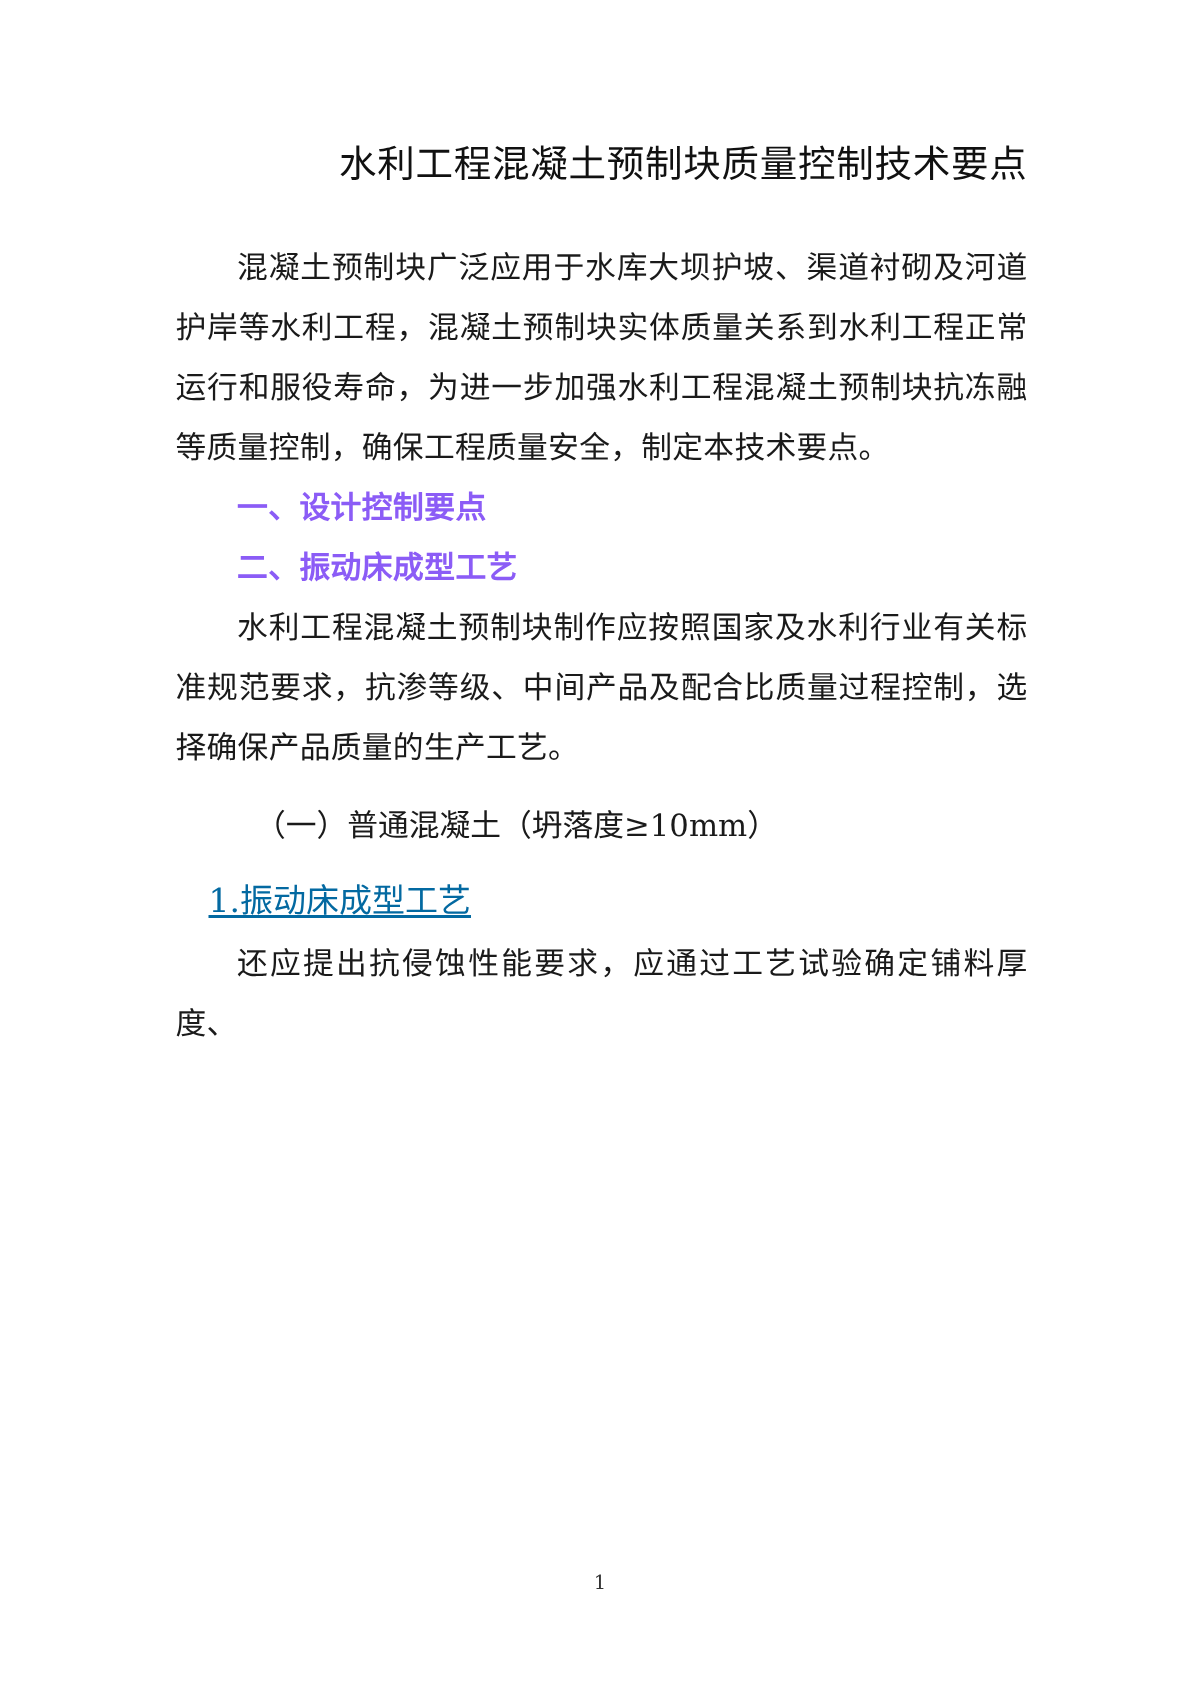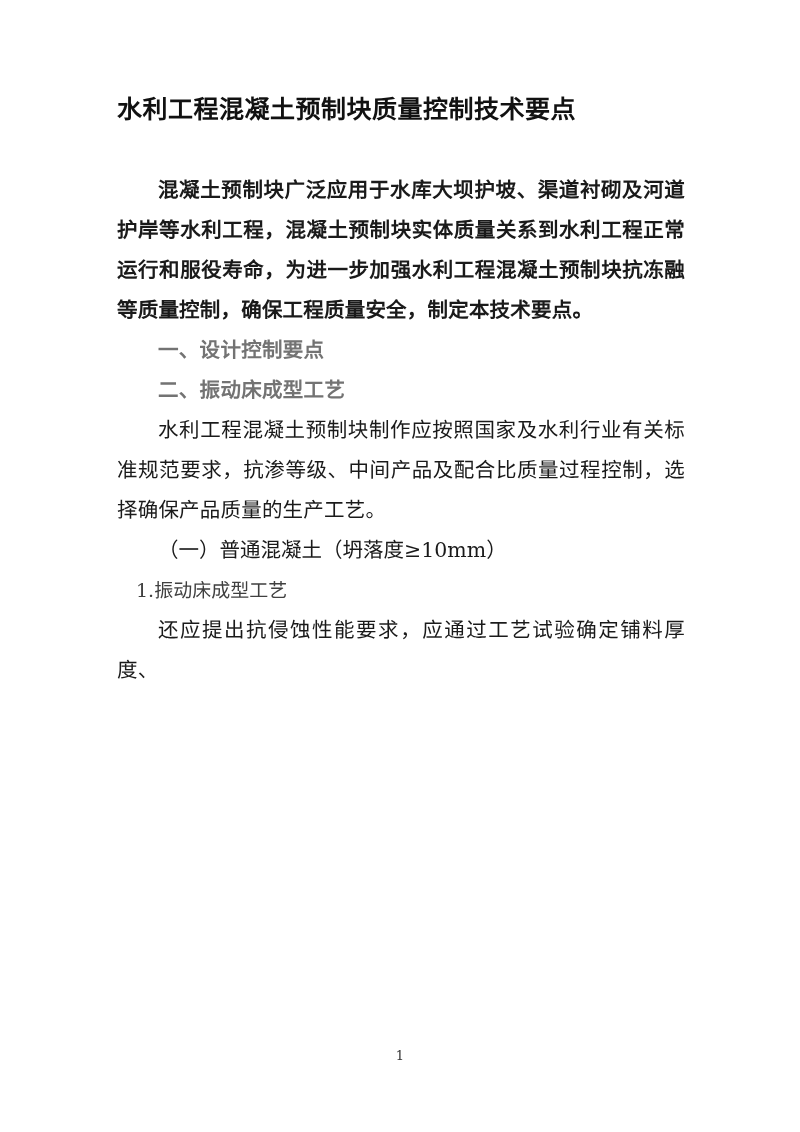--- a/index.html
+++ b/index.html
@@ -25,23 +25,23 @@
     position: absolute;
     left: 117px;
     top: 0;
     width: 568px;
   }
 
   
   .doc-title {
     margin: 0;
     padding: 0;
-    text-align: left;
+    text-align: right;
     font-family: "DejaVu Serif", "Liberation Serif", serif;
-    font-weight: bold;
+    font-weight: normal;
     font-size: 25px;
     line-height: 40px;
     letter-spacing: 0.5px;
     padding-top: 90px;
     color: #111111;
     white-space: nowrap;
   }
 
   
   .para {
@@ -51,57 +51,57 @@
     font-size: 20.5px;
     line-height: 40px;
     text-align: justify;
     text-justify: inter-ideograph;
     text-indent: 2em;
     color: #1a1a1a;
     letter-spacing: 0.2px;
   }
 
   .para.first-para {
-    margin-top: 40px;
-    font-weight: bold;
+    margin-top: 28px;
   }
 
   
   .section-heading {
     margin: 0;
     padding: 0;
     font-family: "DejaVu Sans", "Liberation Sans", sans-serif;
     font-weight: bold;
     font-size: 20.5px;
     line-height: 40px;
     text-indent: 2em;
-    color: #737373;
+    color: #8b5cf6;
     letter-spacing: 0.3px;
   }
 
   
   .sub-heading {
-    margin: 0;
+    margin: 12px;
     padding: 0;
     font-family: "DejaVu Serif", "Liberation Serif", serif;
     font-size: 20.5px;
     line-height: 40px;
     text-indent: 2em;
     color: #1a1a1a;
   }
 
   
   .item-heading {
     margin: 0;
     padding: 0;
     font-family: "DejaVu Serif", "Liberation Serif", serif;
-    font-size: 19px;
+    font-size: 22px;
     line-height: 40px;
     text-indent: 1em;
-    color: #404040;
+    color: #0369a1;
+    text-decoration: underline;
   }
 
   .para.no-indent-flow {
     text-indent: 2em;
   }
 
   
   .page-number {
     position: absolute;
     left: 0;

